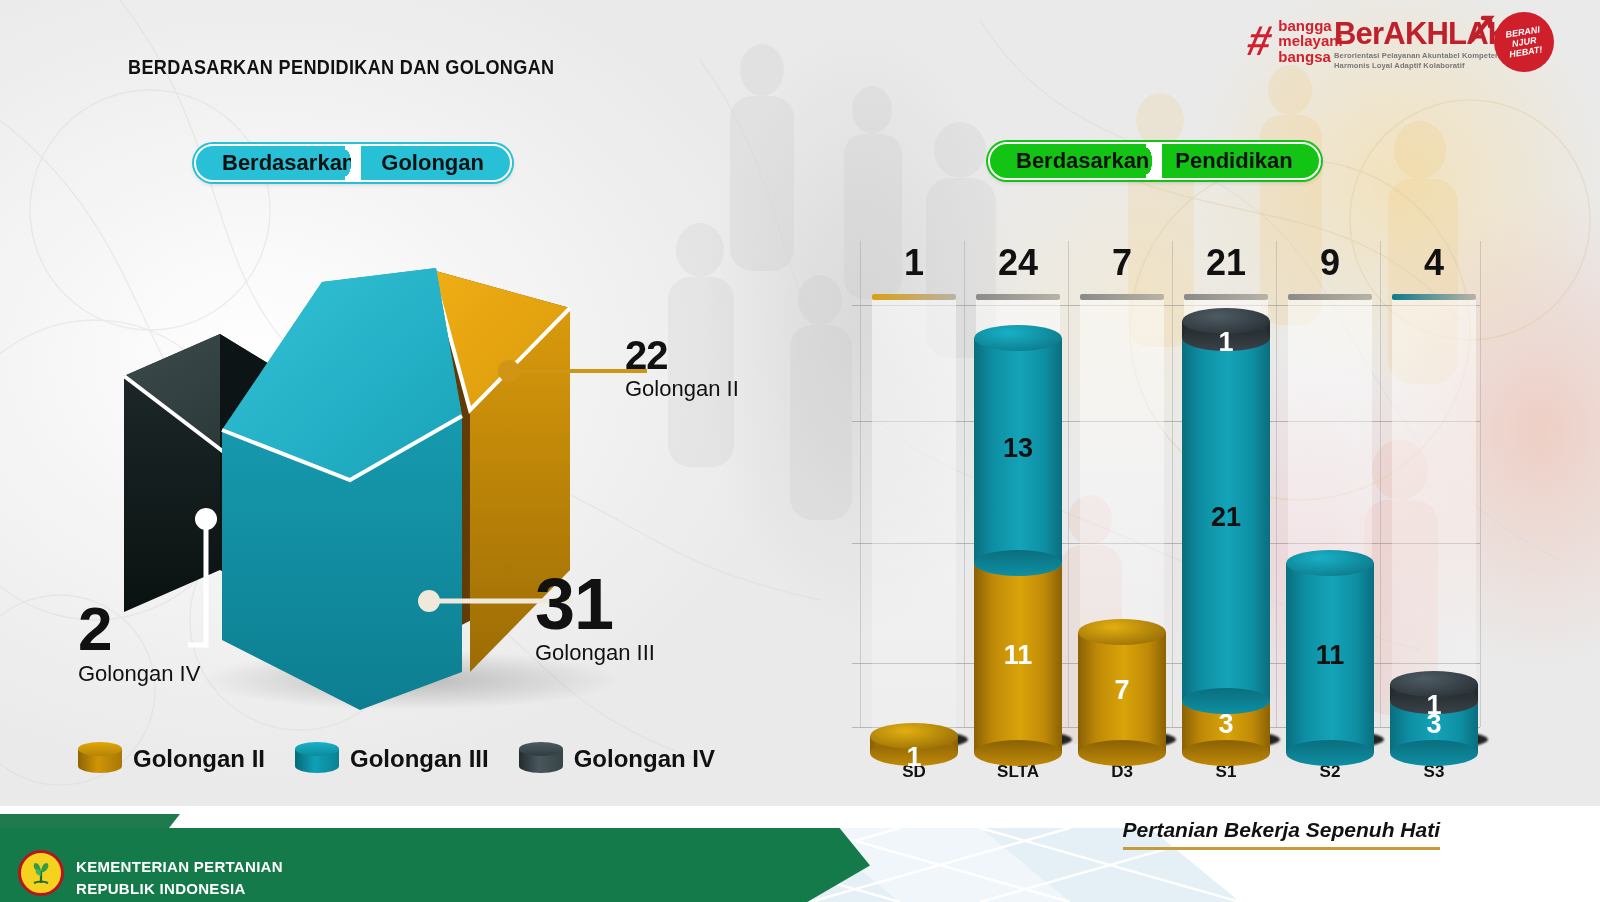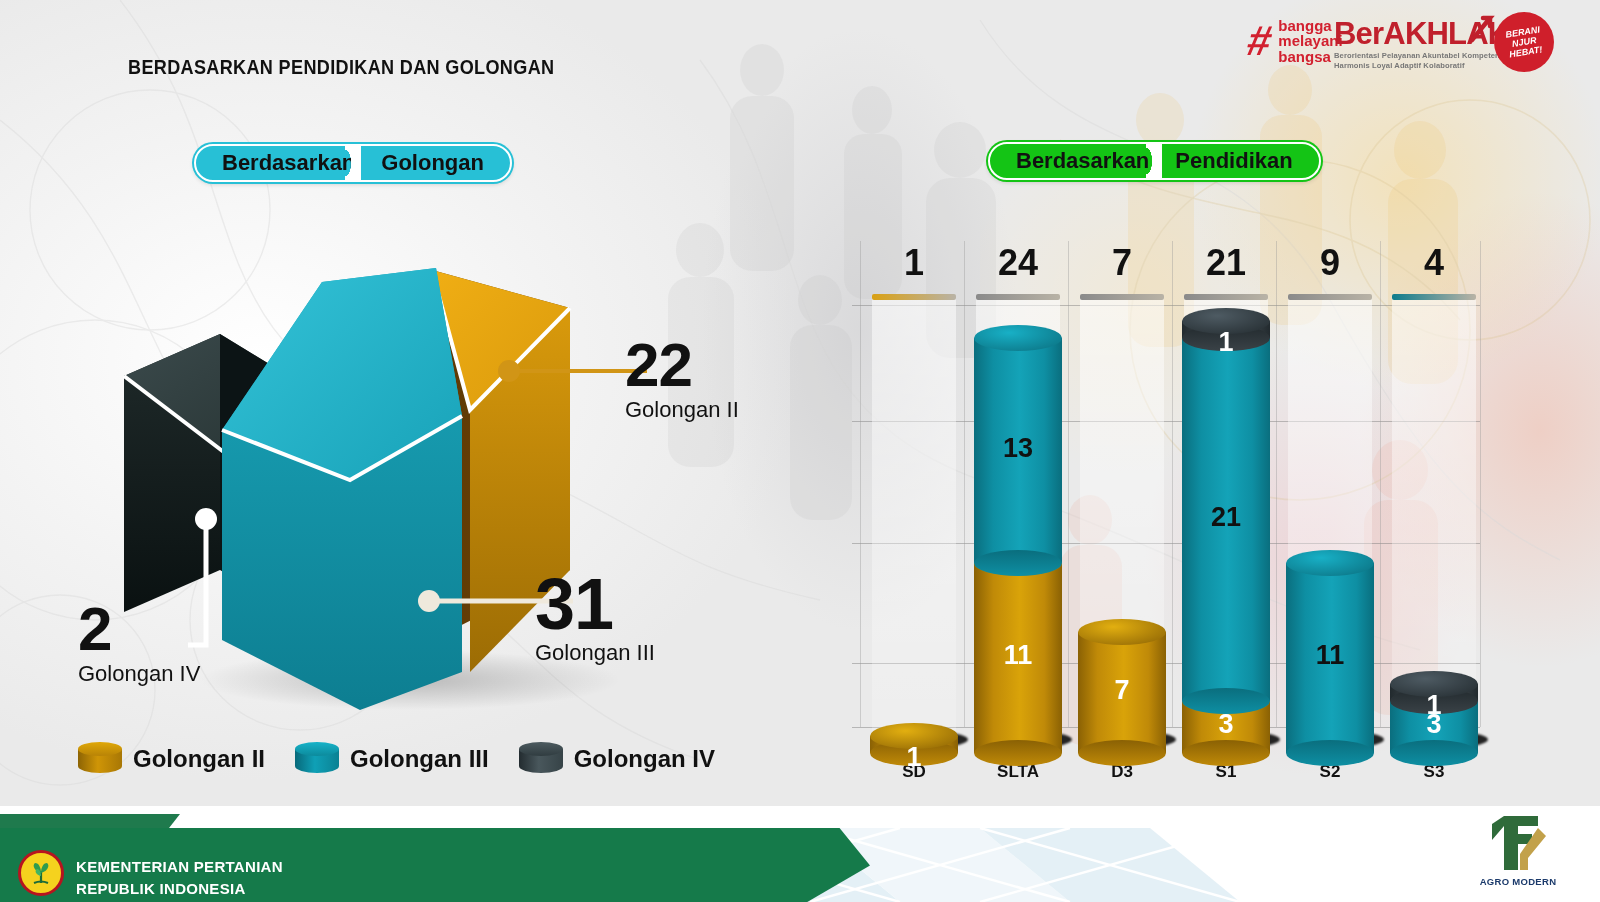--- a/index.html
+++ b/index.html
@@ -41,21 +41,21 @@
   .pill.green{left:988px;top:142px;background:#14c415;border:2px solid #ffffff;
         box-shadow:0 0 0 2px #14c415,0 2px 5px rgba(0,0,0,.18);}
   .pill .notch{position:absolute;top:-2px;bottom:-2px;width:16px;left:50%;margin-left:-8px;
         background:radial-gradient(ellipse 10px 22px at 0 50%,transparent 60%,#fff 61%);}
 
   
   .pie{position:absolute;left:110px;top:240px;width:580px;height:470px;}
   .pie svg{position:absolute;left:0;top:0;}
 
   .cal{position:absolute;}
-  .cal .num{font-size:62px;font-weight:bold;color:#111;line-height:.95;letter-spacing:-1px;}
+  .cal .num{font-size:40px;font-weight:bold;color:#111;line-height:.95;letter-spacing:-1px;}
   .cal .lbl{font-size:22px;color:#111;margin-top:2px;}
 
   
   .legend{position:absolute;left:78px;top:742px;display:flex;align-items:center;gap:30px;}
   .lg-item{display:flex;align-items:center;gap:11px;}
   .lg-cyl{width:44px;height:34px;position:relative;}
   .lg-cyl .body{position:absolute;left:0;top:7px;width:44px;height:24px;border-radius:0 0 22px 22px/0 0 7px 7px;}
   .lg-cyl .top{position:absolute;left:0;top:0;width:44px;height:14px;border-radius:50%;}
   .lg-txt{font-size:24px;font-weight:bold;color:#111;white-space:nowrap;}
 
@@ -445,24 +445,18 @@
         </svg>
       </div>
       <div class="f-txt">
         <div>KEMENTERIAN PERTANIAN</div>
         <div>REPUBLIK INDONESIA</div>
       </div>
     </div>
   </div>
 
   <div class="f-slogan">
+    <div class="f-s1">Pertanian Bekerja Sepenuh Hati</div>
     <div class="f-rule"></div>
   </div>
 
-  <div class="agro">
-    <svg width="72" height="62" viewBox="0 0 72 62" style="display:block;margin:0 auto">
-      <path d="M22 4 L56 4 L56 14 L36 14 L36 22 L50 22 L50 32 L36 32 L36 58 L22 58 L22 14 L10 28 L10 12 Z" fill="#2f6b3a"></path>
-      <path d="M56 16 L64 24 L46 46 L46 58 L38 58 L38 42 Z" fill="#c2a14a"></path>
-    </svg>
-    <div class="agro-t">AGRO MODERN</div>
-  </div>
 
 </div>
 
 </body></html>

